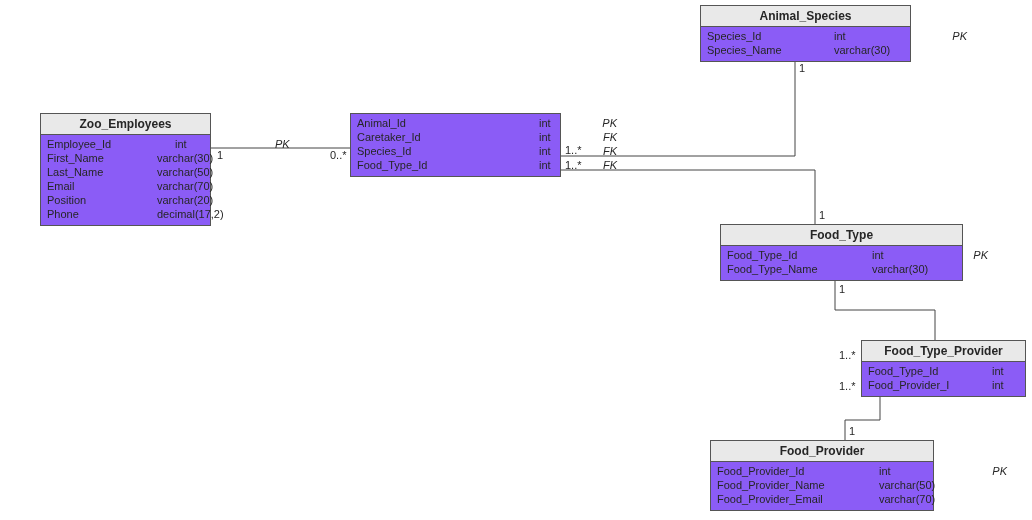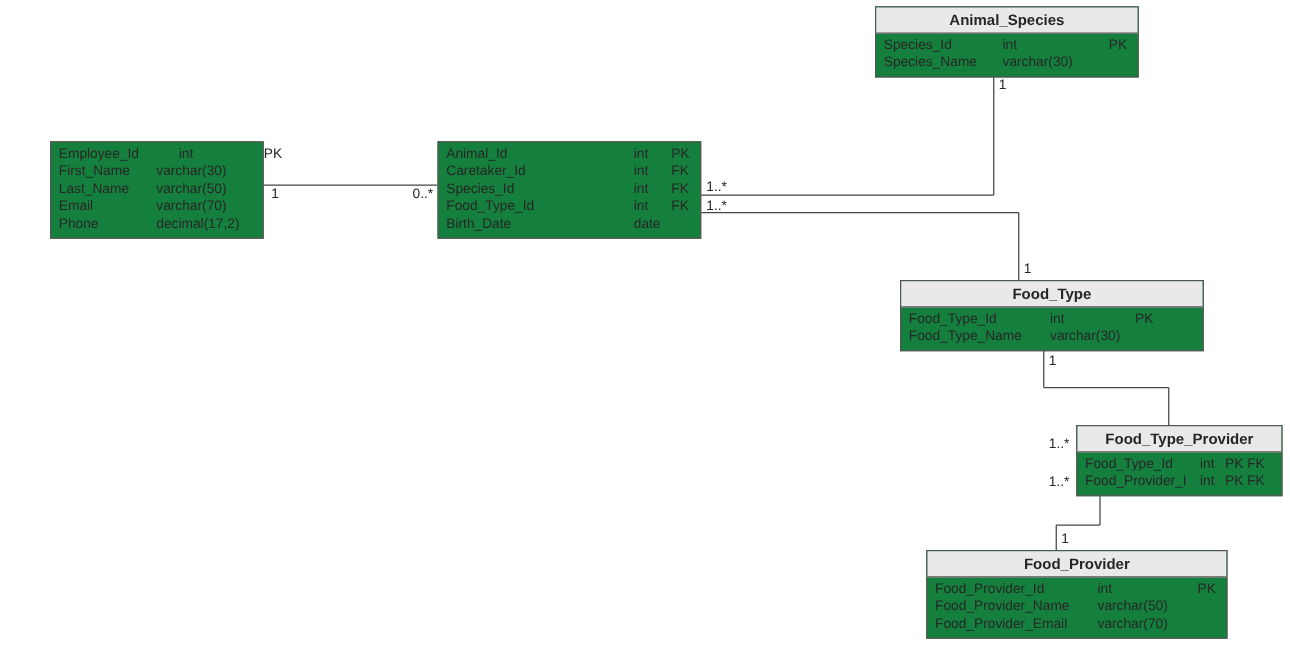--- a/index.html
+++ b/index.html
@@ -10,42 +10,43 @@
     background: #ffffff;
     font-family: Arial, Helvetica, sans-serif;
     font-size: 11px;
     color: #262626;
     position: relative;
     overflow: hidden;
   }
   .entity {
     position: absolute;
     border: 1px solid #555;
-    background: #15803d;
+    background: #8b5cf6;
     box-sizing: border-box;
   }
   .entity-header {
     background: #e9e9e9;
     border-bottom: 1px solid #555;
     font-weight: bold;
     text-align: center;
     padding: 3px 4px;
     font-size: 12px;
   }
   .entity-body {
     padding: 2px 6px 4px 6px;
   }
   .attr-row {
     display: flex;
     line-height: 14px;
     white-space: nowrap;
+    gap: 32px;
   }
   .col-name  { flex: 0 0 auto; }
   .col-type  { flex: 0 0 auto; }
-  .col-key   { flex: 0 0 auto; text-align: left; }
+  .col-key   { flex: 0 0 auto; text-align: right; font-style: italic; }
   svg.connectors {
     position: absolute;
     left: 0; top: 0;
     width: 1032px;
     height: 520px;
     pointer-events: none;
   }
   svg.connectors line {
     stroke: #444;
     stroke-width: 1;
@@ -74,20 +75,21 @@
   <line x1="835" y1="280" x2="835" y2="310"></line>
   <line x1="835" y1="310" x2="935" y2="310"></line>
   <line x1="935" y1="310" x2="935" y2="340"></line>
 
   <line x1="845" y1="440" x2="845" y2="420"></line>
   <line x1="845" y1="420" x2="880" y2="420"></line>
   <line x1="880" y1="420" x2="880" y2="396"></line>
 </svg>
 
 <div class="entity" style="left:40px; top:113px; width:171px;">
+  <div class="entity-header">Zoo_Employees</div>
   <div class="entity-body">
     <div class="attr-row">
         <span class="col-name" style="width:96px">Employee_Id</span>
         <span class="col-type" style="width:68px">int</span>
         <span class="col-key" style="width:14px">PK</span>
       </div>
     <div class="attr-row">
         <span class="col-name" style="width:78px">First_Name</span>
         <span class="col-type" style="width:68px">varchar(30)</span>
         <span class="col-key" style="width:14px"></span>
@@ -96,20 +98,25 @@
         <span class="col-name" style="width:78px">Last_Name</span>
         <span class="col-type" style="width:68px">varchar(50)</span>
         <span class="col-key" style="width:14px"></span>
       </div>
     <div class="attr-row">
         <span class="col-name" style="width:78px">Email</span>
         <span class="col-type" style="width:68px">varchar(70)</span>
         <span class="col-key" style="width:14px"></span>
       </div>
     <div class="attr-row">
+        <span class="col-name" style="width:78px">Position</span>
+        <span class="col-type" style="width:68px">varchar(20)</span>
+        <span class="col-key" style="width:14px"></span>
+      </div>
+    <div class="attr-row">
         <span class="col-name" style="width:78px">Phone</span>
         <span class="col-type" style="width:68px">decimal(17,2)</span>
         <span class="col-key" style="width:14px"></span>
       </div>
   </div>
 </div>
 
 <div class="entity" style="left:350px; top:113px; width:211px;">
   <div class="entity-body">
     <div class="attr-row">
@@ -124,25 +131,20 @@
       </div>
     <div class="attr-row">
         <span class="col-name" style="width:150px">Species_Id</span>
         <span class="col-type" style="width:30px">int</span>
         <span class="col-key" style="width:16px">FK</span>
       </div>
     <div class="attr-row">
         <span class="col-name" style="width:150px">Food_Type_Id</span>
         <span class="col-type" style="width:30px">int</span>
         <span class="col-key" style="width:16px">FK</span>
-      </div>
-    <div class="attr-row">
-        <span class="col-name" style="width:150px">Birth_Date</span>
-        <span class="col-type" style="width:30px">date</span>
-        <span class="col-key" style="width:16px"></span>
       </div>
   </div>
 </div>
 
 <div class="entity" style="left:700px; top:5px; width:211px;">
   <div class="entity-header">Animal_Species</div>
   <div class="entity-body">
     <div class="attr-row">
         <span class="col-name" style="width:95px">Species_Id</span>
         <span class="col-type" style="width:85px">int</span>
@@ -181,21 +183,21 @@
         <span class="col-key" style="width:38px">PK FK</span>
       </div>
     <div class="attr-row">
         <span class="col-name" style="width:92px">Food_Provider_I</span>
         <span class="col-type" style="width:20px">int</span>
         <span class="col-key" style="width:38px">PK FK</span>
       </div>
   </div>
 </div>
 
-<div class="entity" style="left:741px; top:440px; width:241px;">
+<div class="entity" style="left:710px; top:440px; width:224px;">
   <div class="entity-header">Food_Provider</div>
   <div class="entity-body">
     <div class="attr-row">
         <span class="col-name" style="width:130px">Food_Provider_Id</span>
         <span class="col-type" style="width:80px">int</span>
         <span class="col-key" style="width:16px">PK</span>
       </div>
     <div class="attr-row">
         <span class="col-name" style="width:130px">Food_Provider_Name</span>
         <span class="col-type" style="width:80px">varchar(50)</span>

